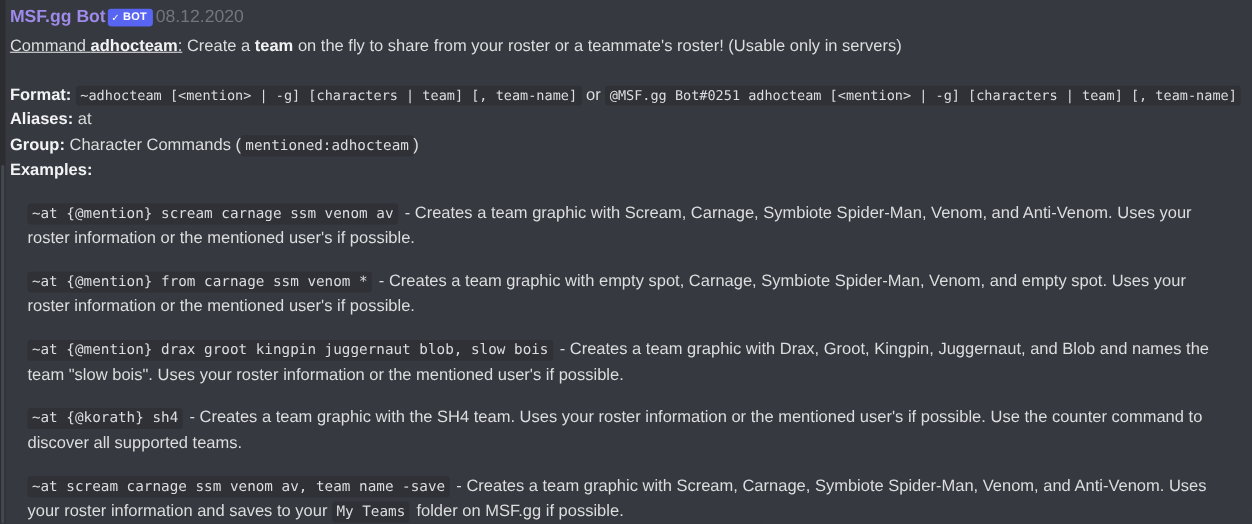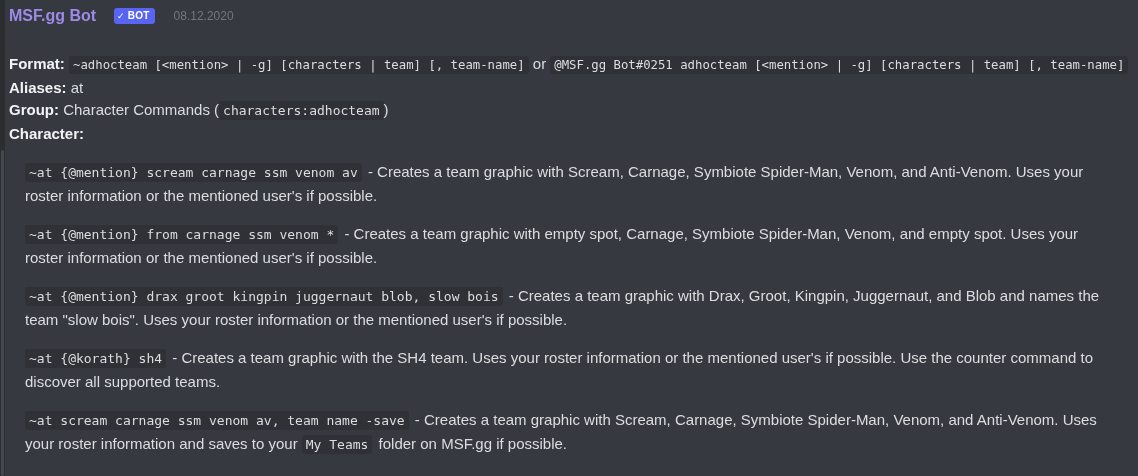--- a/index.html
+++ b/index.html
@@ -18,31 +18,31 @@
   }
   .scrollbar{
     position:absolute;left:0;top:0;width:5px;height:476px;
     background:#2b2d31;z-index:5;
   }
   .scrollbar .thumb{
     position:absolute;left:1px;top:150px;width:3px;height:326px;
     background:#45484f;border-radius:2px;
   }
   .message{padding:5px 8px 6px 9px;}
-  .msg-header{display:flex;align-items:center;gap:18px;margin-bottom:3px;}
+  .msg-header{display:flex;align-items:center;gap:2px;margin-bottom:3px;}
   .username{
     color:var(--username);font-weight:600;font-size:16px;cursor:pointer;
   }
   .badge{
     background:var(--badge);color:#fff;font-size:10px;font-weight:700;
     border-radius:3px;padding:1px 5px 1px 3px;display:inline-flex;
     align-items:center;gap:3px;height:16px;line-height:14px;letter-spacing:.2px;
   }
   .badge .check{font-size:9px;font-weight:400;}
-  .timestamp{color:var(--timestamp);font-size:12px;margin-left:1px;}
+  .timestamp{color:var(--timestamp);font-size:16px;margin-left:1px;}
   .line{min-height:22.5px;}
   strong{color:var(--white);font-weight:700;}
   .u{text-decoration:underline;}
   code{
     font-family:"DejaVu Sans Mono","Liberation Mono",monospace;
     font-size:13px;
     background:var(--code-bg);
     padding:2px 4px;
     border-radius:3px;
     white-space:pre-wrap;
@@ -64,30 +64,31 @@
 
   <div class="msg-header">
     <span class="username">MSF.gg Bot</span>
     <span class="badge">
         <span class="check">✓</span>
         <span>BOT</span>
       </span>
     <span class="timestamp">08.12.2020</span>
   </div>
 
+  <div class="line"><span class="u"><span>Command </span><strong>adhocteam</strong><span>:</span></span><span> Create a </span><strong>team</strong><span> on the fly to share from your roster or a teammate's roster! (Usable only in servers)</span></div>
 
   <div class="spacer"></div>
 
   <div class="line format-line"><strong>Format:</strong> <code>~adhocteam [&lt;mention&gt; | -g] [characters | team] [, team-name]</code> <span>or</span> <code>@MSF.gg Bot#0251 adhocteam [&lt;mention&gt; | -g] [characters | team] [, team-name]</code></div>
 
   <div class="line"><strong>Aliases:</strong> <span>at</span></div>
 
-  <div class="line"><strong>Group:</strong> <span>Character Commands (</span><code>characters:adhocteam</code><span>)</span></div>
+  <div class="line"><strong>Group:</strong> <span>Character Commands (</span><code>mentioned:adhocteam</code><span>)</span></div>
 
-  <div class="line"><strong>Character:</strong></div>
+  <div class="line"><strong>Examples:</strong></div>
 
   <div id="examples">
       <div class="line example"><code>~at {@mention} scream carnage ssm venom av</code><span> - Creates a team graphic with Scream, Carnage, Symbiote Spider-Man, Venom, and Anti-Venom. Uses your roster information or the mentioned user's if possible.</span></div>
       <div class="line example"><code>~at {@mention} from carnage ssm venom *</code><span> - Creates a team graphic with empty spot, Carnage, Symbiote Spider-Man, Venom, and empty spot. Uses your roster information or the mentioned user's if possible.</span></div>
       <div class="line example"><code>~at {@mention} drax groot kingpin juggernaut blob, slow bois</code><span> - Creates a team graphic with Drax, Groot, Kingpin, Juggernaut, and Blob and names the team "slow bois". Uses your roster information or the mentioned user's if possible.</span></div>
       <div class="line example"><code>~at {@korath} sh4</code><span> - Creates a team graphic with the SH4 team. Uses your roster information or the mentioned user's if possible. Use the counter command to discover all supported teams.</span></div>
       <div class="line example"><code>~at scream carnage ssm venom av, team name -save</code><span> - Creates a team graphic with Scream, Carnage, Symbiote Spider-Man, Venom, and Anti-Venom. Uses your roster information and saves to your </span><code>My Teams</code><span> folder on MSF.gg if possible.</span></div>
     </div>
 
 </div>

